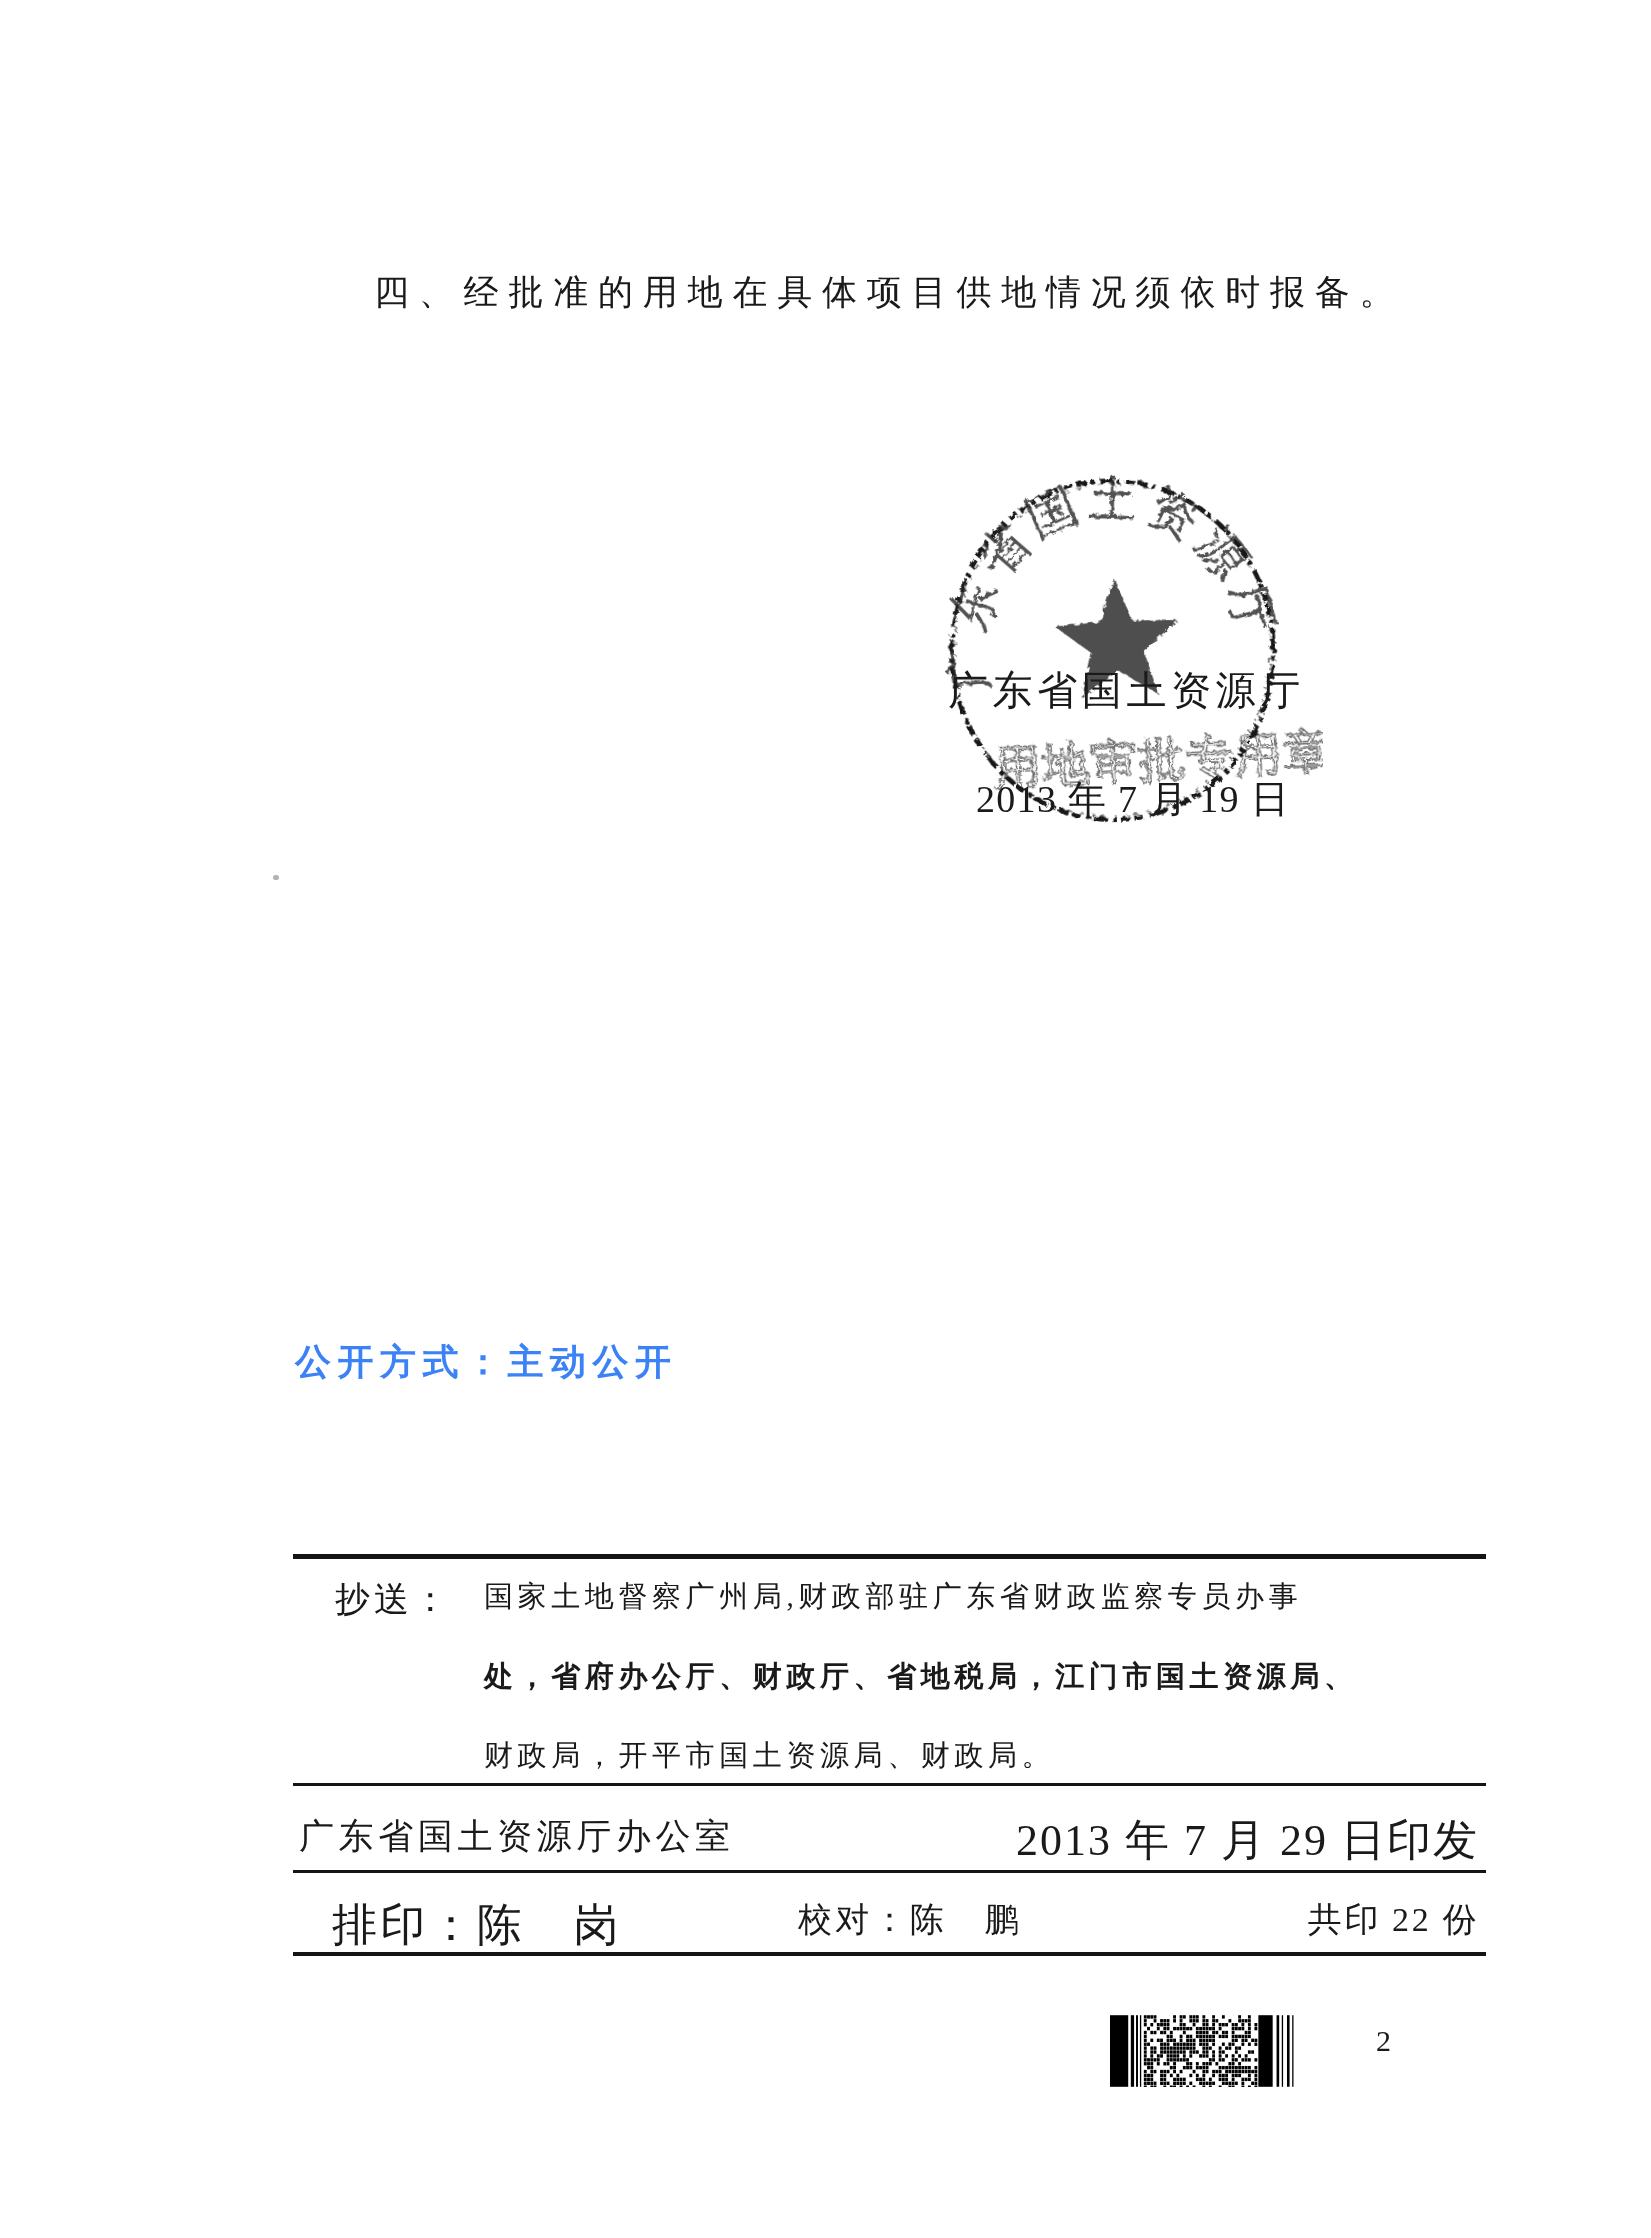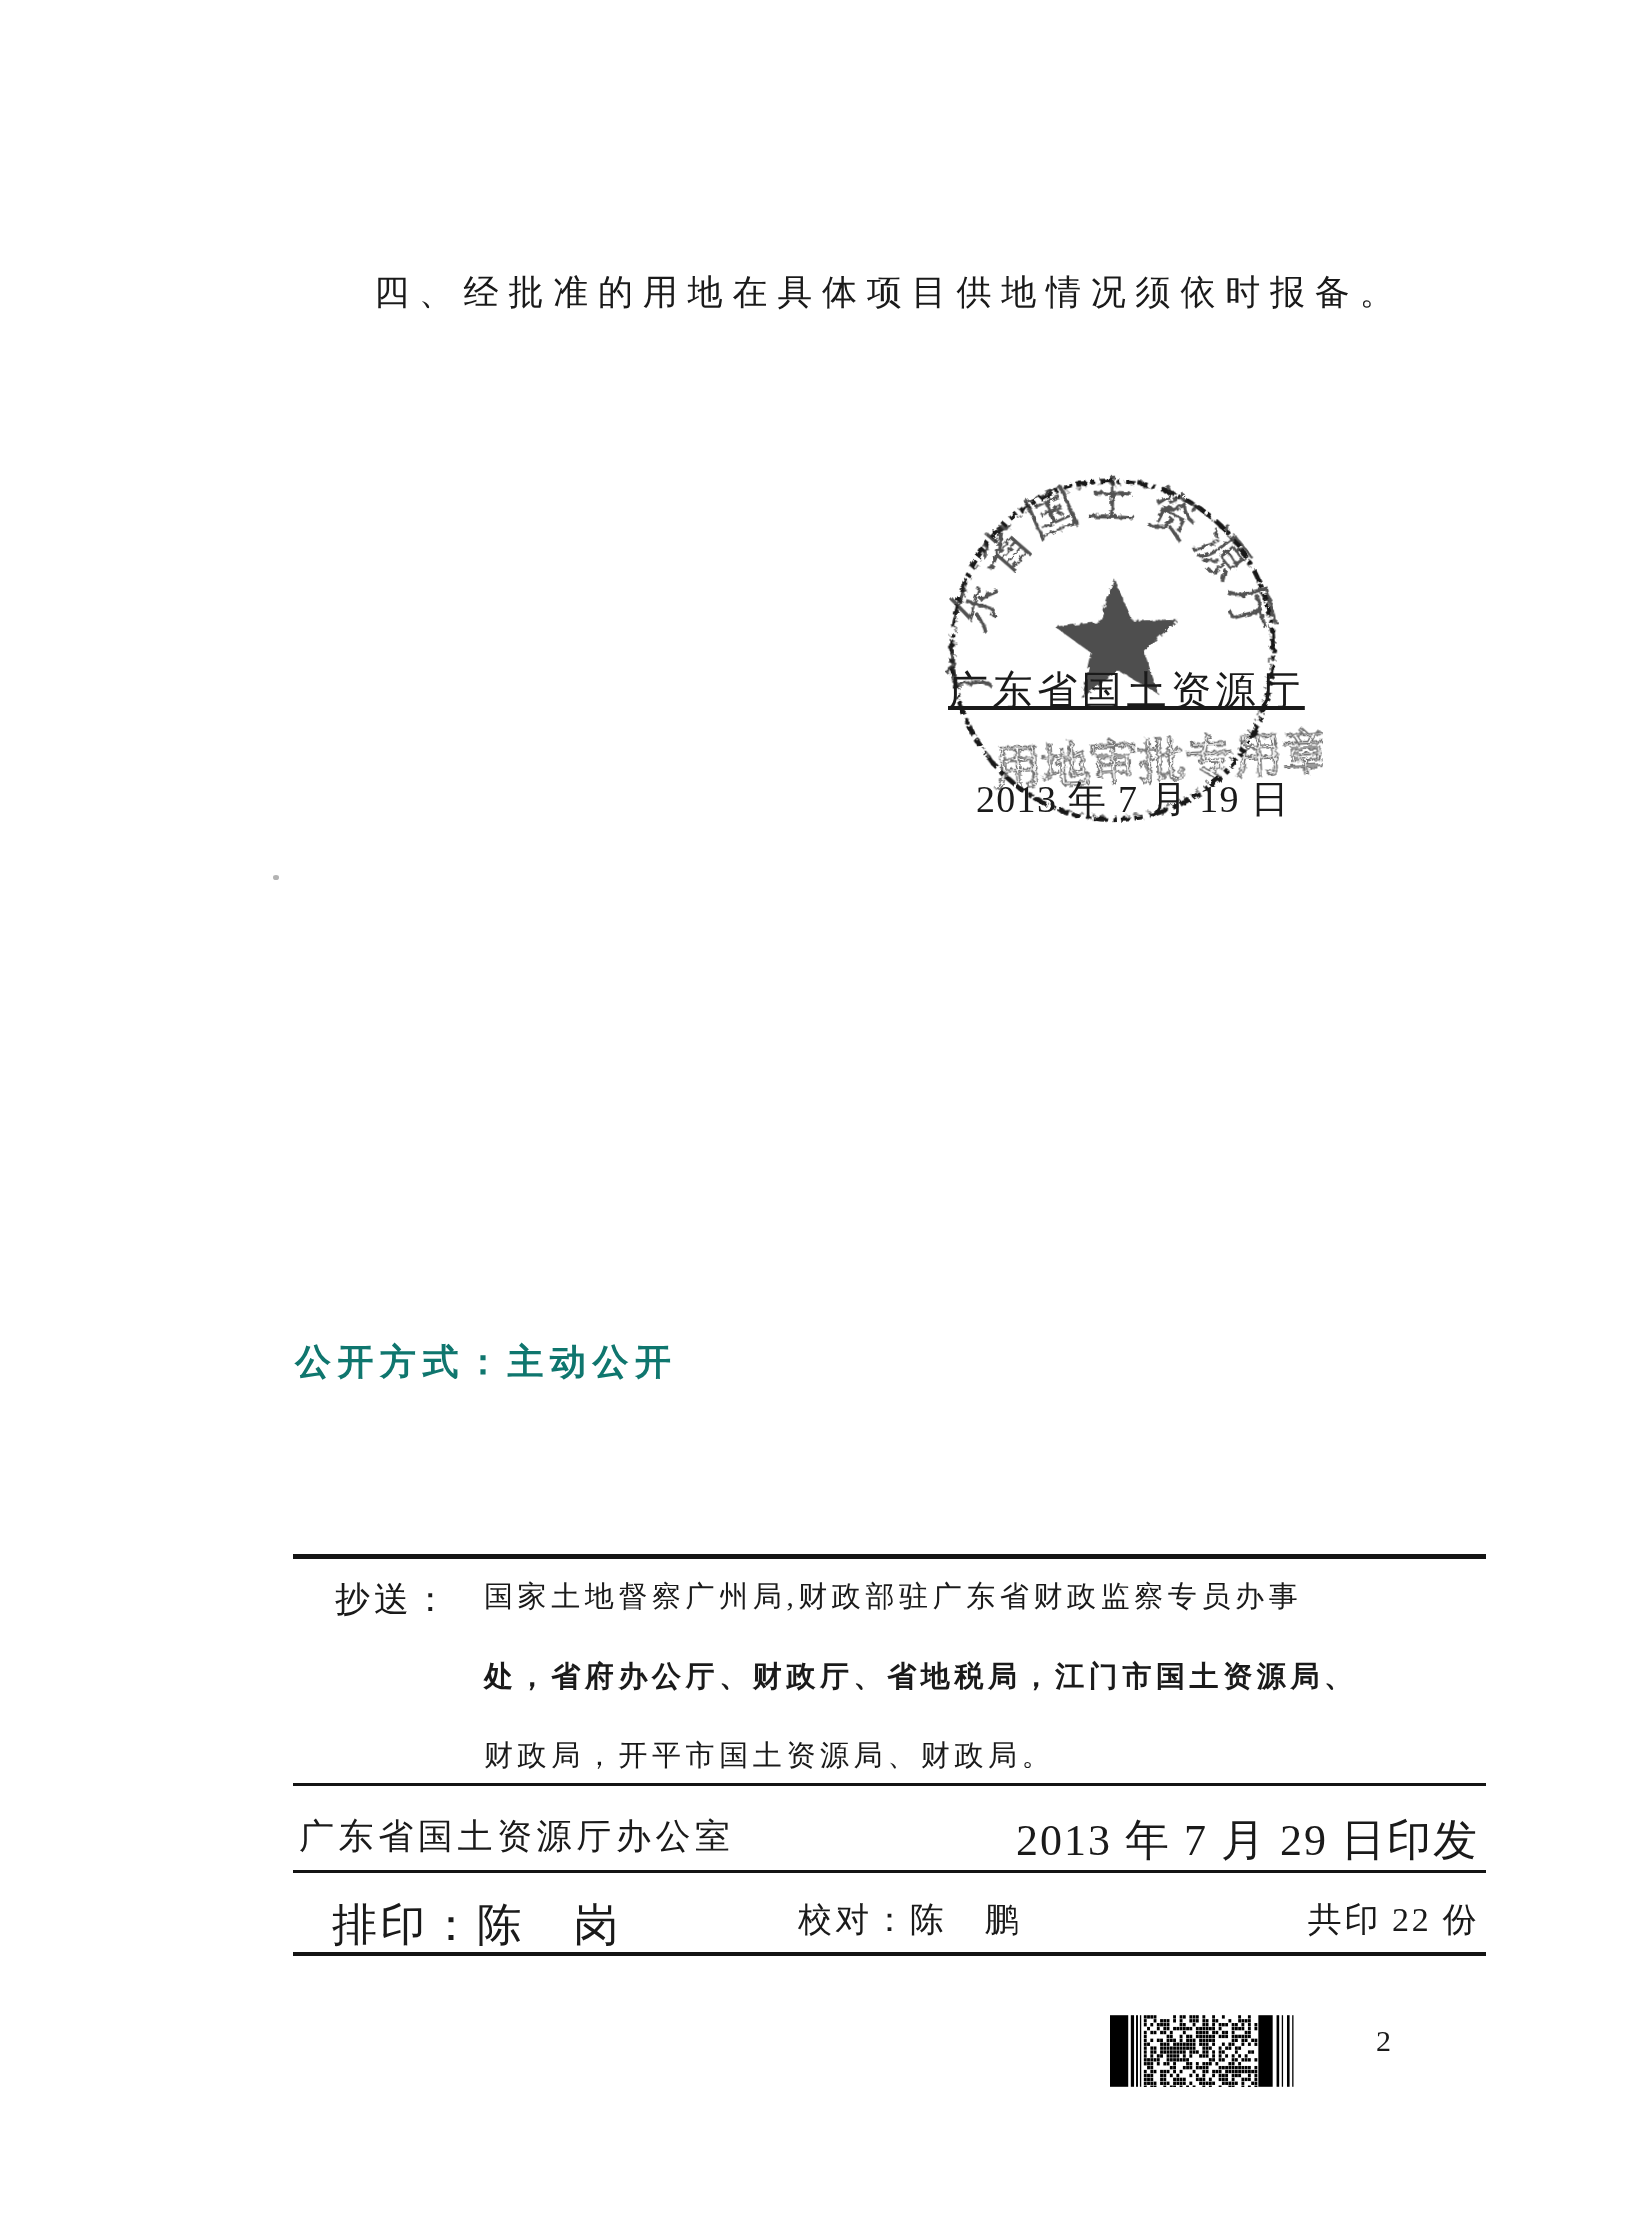--- a/index.html
+++ b/index.html
@@ -1,23 +1,23 @@
 <!DOCTYPE html>
 <html style="font-size:10.4px"><head>
 <meta charset="utf-8">
 <style>
   html,body{margin:0;padding:0;background:#ffffff;}
   .page{position:relative;width:1651px;height:2239px;background:#ffffff;color:#1a1a1a;overflow:hidden;
         font-family:"Liberation Serif","DejaVu Serif",serif;margin-left:40px;}
   .txt{position:absolute;white-space:nowrap;line-height:1;}
   .para{left:334px;top:275px;font-size:35px;letter-spacing:9.8px;}
-  .sig-agency{left:908px;top:671px;font-size:40px;letter-spacing:4.6px;text-decoration:underline;}
+  .sig-agency{left:908px;top:671px;font-size:40px;letter-spacing:4.6px;}
   .sig-date{left:936px;top:780px;font-size:38px;letter-spacing:1.3px;}
   .disclosure{left:255px;top:1344px;font-size:36px;font-weight:bold;letter-spacing:6.5px;
-              font-family:"Liberation Sans","DejaVu Sans",sans-serif;color:#0f766e;}
+              font-family:"Liberation Sans","DejaVu Sans",sans-serif;color:#3b82f6;}
   .rule{position:absolute;left:253px;width:1193px;background:#141414;}
   .rule-a{top:1554px;height:4.6px;}
   .rule-b{top:1783px;height:3.3px;}
   .rule-c{top:1870px;height:3.3px;}
   .rule-d{top:1952px;height:3.9px;}
   .cc-label{left:295px;top:1582px;font-size:35px;letter-spacing:3.9px;}
   .cc-line{font-size:29px;letter-spacing:4.6px;left:444px;}
   .cc-l1{top:1582px;}
   .cc-l2{top:1662px;font-weight:bold;}
   .cc-l3{top:1741px;}

